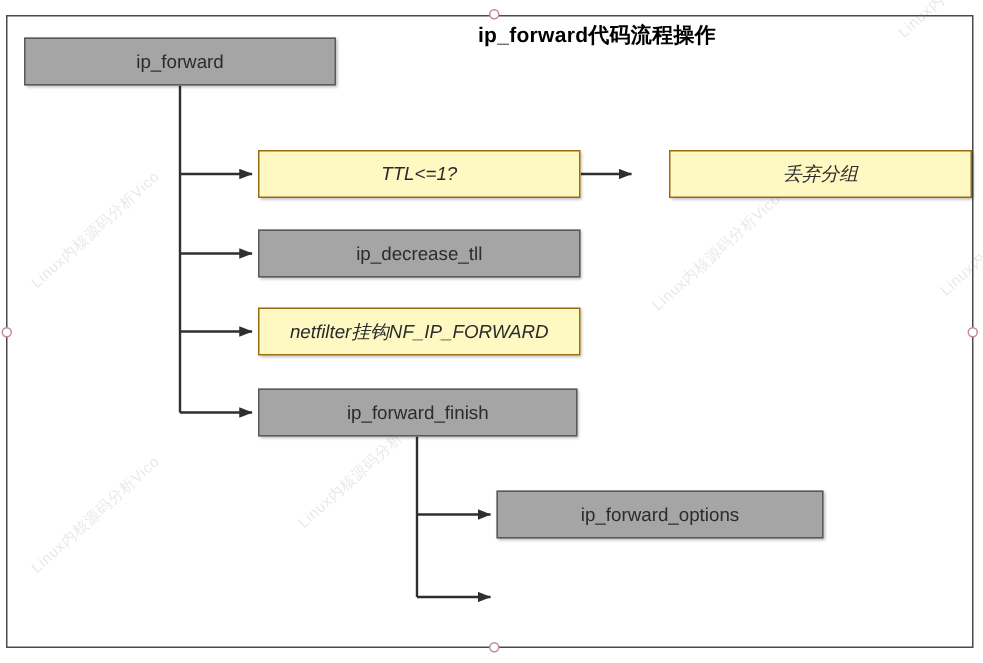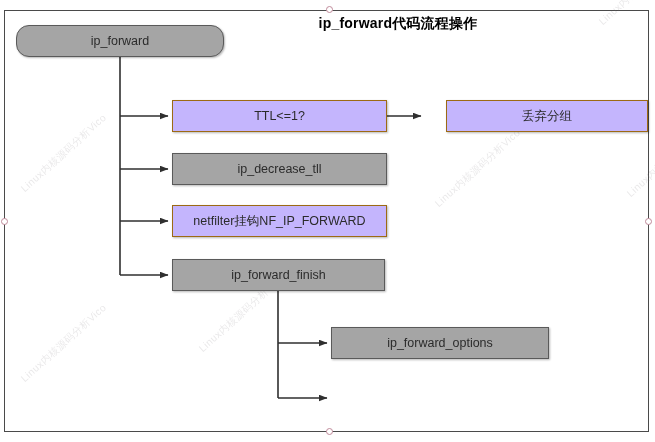--- a/index.html
+++ b/index.html
@@ -69,21 +69,21 @@
     align-items: center;
     justify-content: center;
     font-size: 12.5px;
     color: #2b2b2b;
     border: 1.4px solid #575757;
     z-index: 10;
     white-space: nowrap;
     box-shadow: 1px 1px 2px rgba(0,0,0,0.28);
   }
   .node.gray   { background: #a5a5a5; border-color: #5a5a5a; }
-  .node.orange { background: #c4b5fd; border-color: #9d6a14; }
+  .node.orange { background: #fef9c3; border-color: #9d6a14; font-style: italic; }
 
   
   #wires {
     position: absolute;
     left: 0; top: 0;
     width: 655px; height: 442px;
     z-index: 5;
     pointer-events: none;
   }
 
@@ -146,21 +146,21 @@
 
   <div class="wm-diag" style="left:596px; top:18px;">Linux内核源码分析Vico</div>
   <div class="wm-diag" style="left:624px; top:190px;">Linux内核源码分析Vico</div>
   <div class="wm-diag" style="left:18px;  top:185px;">Linux内核源码分析Vico</div>
   <div class="wm-diag" style="left:18px;  top:375px;">Linux内核源码分析Vico</div>
   <div class="wm-diag" style="left:432px; top:200px;">Linux内核源码分析Vico</div>
   <div class="wm-diag" style="left:196px; top:345px;">Linux内核源码分析Vico</div>
 
   <div class="title">ip_forward代码流程操作</div>
 
-  <div class="node gray" style="left:16px;  top:25px;  width:208px; height:32px;border-radius:13px;">
+  <div class="node gray" style="left:16px;  top:25px;  width:208px; height:32px;">
     <span>ip_forward</span>
   </div>
 
   <div class="node orange" style="left:172px; top:100px; width:215px; height:32px;">
     <span>TTL&lt;=1?</span>
   </div>
 
   <div class="node orange" style="left:446px; top:100px; width:202px; height:32px;">
     <span>丢弃分组</span>
   </div>

